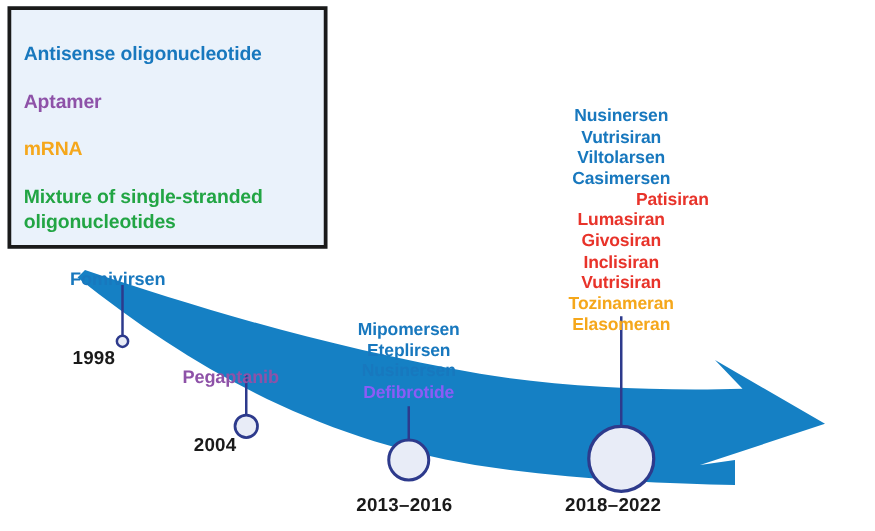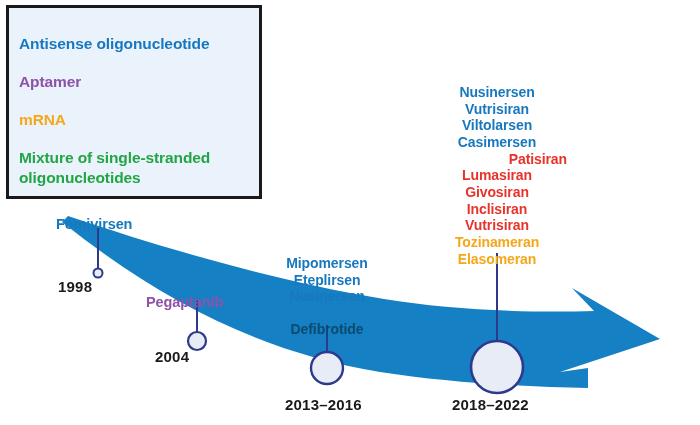--- a/index.html
+++ b/index.html
@@ -138,21 +138,21 @@
   <div class="cluster" style="left:257px; top:255px; width:140px;">
     <div class="drug" style="color: rgb(24, 120, 190);">
       <span>Mipomersen</span>
     </div>
     <div class="drug" style="color: rgb(24, 120, 190);">
       <span>Eteplirsen</span>
     </div>
     <div class="drug" style="color: rgb(24, 120, 190);">
       <span>Nusinersen</span>
     </div>
-    <div class="drug" style="color: #0c4a6e; margin-top: 16px;">
+    <div class="drug" style="color: #8b5cf6;">
       <span>Defibrotide</span>
     </div>
   </div>
   <div class="year" style="left: 285px; top: 396px; color: rgb(26, 26, 26);">
     <span>2013–2016</span>
   </div>
 
   <div class="cluster" style="left:427px; top:84px; width:140px;">
     <div class="drug" style="color: rgb(24, 120, 190);">
       <span>Nusinersen</span>

